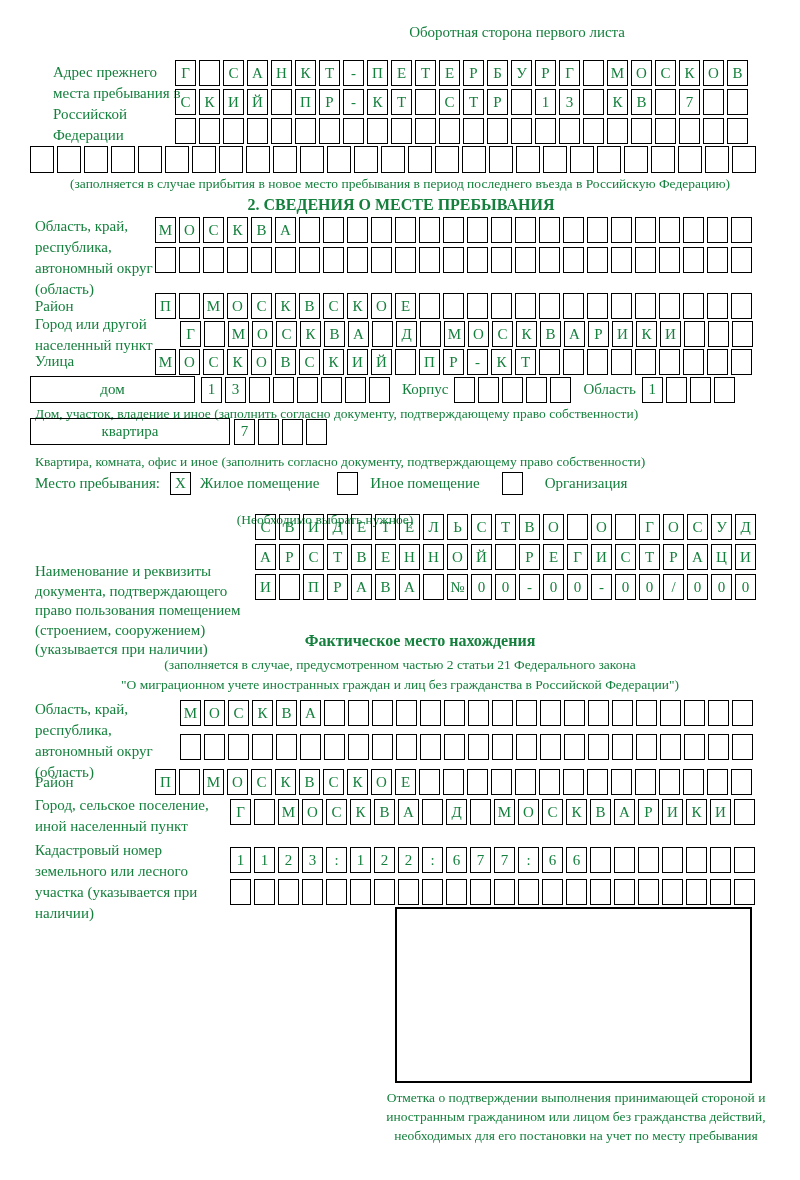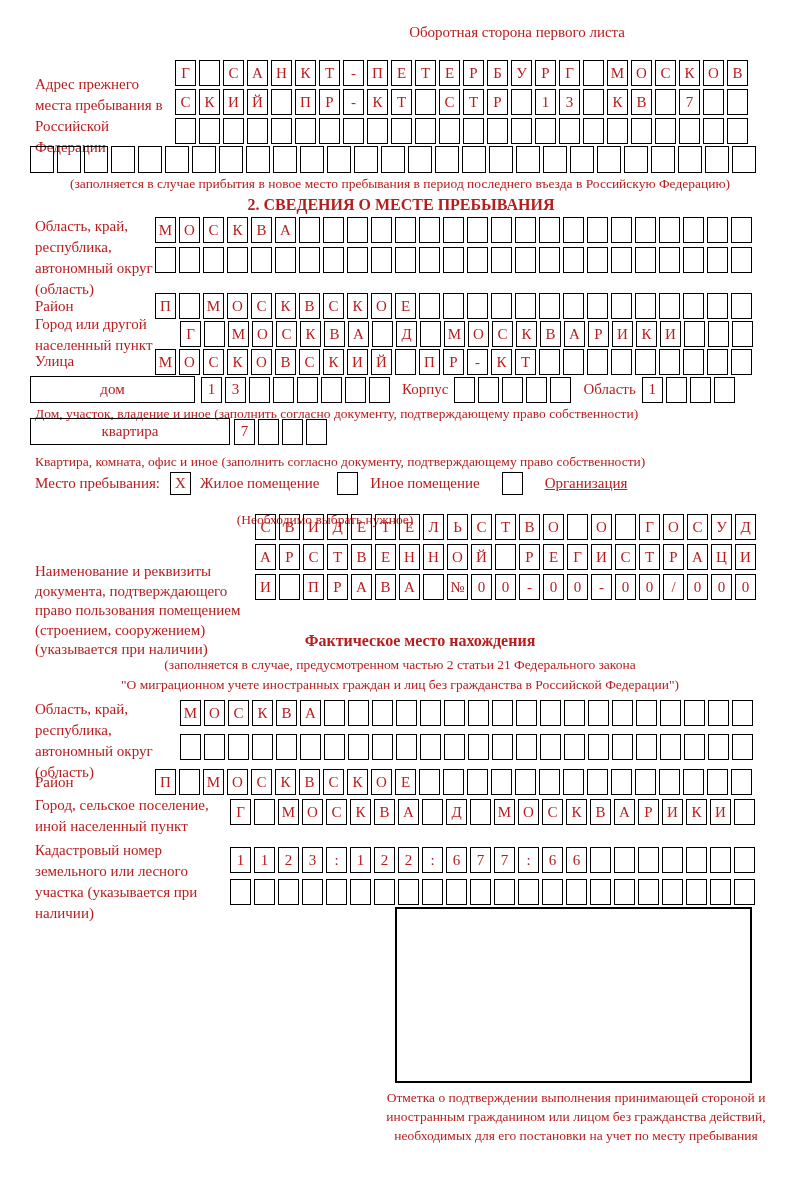--- a/index.html
+++ b/index.html
@@ -1,19 +1,19 @@
 <!DOCTYPE html>
 <html><head>
 <meta charset="utf-8">
 <style>
   * { margin:0; padding:0; box-sizing:border-box; }
   html,body { background:#fff; }
   .page {
     position:relative; width:685px; height:1180px; background:#ffffff;
-    font-family:"Liberation Serif", serif; color:#b91c1c;
+    font-family:"Liberation Serif", serif; color:#15803d;
   }
   .abs { position:absolute; }
   .hdr { font-size:15px; }
   .lbl { font-size:15px; line-height:21px; }
   .note { font-size:13.5px; text-align:center; }
   .sect-title { font-size:16px; font-weight:bold; text-align:center; }
   .cellrow { display:flex; gap:3px; }
   .cell {
     width:21px; height:26px; border:1.6px solid #000; flex:0 0 auto;
     display:flex; align-items:center; justify-content:center;
@@ -31,21 +31,21 @@
   .stamp-box { border:2px solid #000; background:#fff; }
   .rowline { display:flex; align-items:center; }
 </style>
 </head>
 <body>
 
 <div class="page">
 
   <div class="abs hdr" style="top:24px; right:60px;">Оборотная сторона первого листа</div>
 
-  <div class="abs lbl" style="top:62px; left:35px; width:138px;margin-top:12px;">Адрес прежнего места пребывания в Российской Федерации</div>
+  <div class="abs lbl" style="top:62px; left:53px; width:138px;">Адрес прежнего места пребывания в Российской Федерации</div>
   <div class="abs cellrow" style="top:60px; left:175px;">
       <span class="cell">Г</span>
       <span class="cell"></span>
       <span class="cell">С</span>
       <span class="cell">А</span>
       <span class="cell">Н</span>
       <span class="cell">К</span>
       <span class="cell">Т</span>
       <span class="cell">-</span>
       <span class="cell">П</span>
@@ -333,21 +333,21 @@
   </div>
   <div class="abs note" style="top:454px; left:35px; text-align:left;">Квартира, комната, офис и иное (заполнить согласно документу, подтверждающему право собственности)</div>
 
   <div class="abs rowline" style="top:472px; left:35px; width:730px;">
     <span class="lbl">Место пребывания:</span>
     <span class="chk" style="margin-left:10px;">X</span>
     <span class="lbl" style="margin-left:9px;">Жилое помещение</span>
     <span class="chk" style="margin-left:18px;"> </span>
     <span class="lbl" style="margin-left:12px;">Иное помещение</span>
     <span class="chk" style="margin-left:22px;"> </span>
-    <span class="lbl" style="margin-left:22px;text-decoration:underline;">Организация</span>
+    <span class="lbl" style="margin-left:22px;">Организация</span>
   </div>
   <div class="abs note" style="top:496px; left:170px; width:310px;margin-top:16px;">(Необходимо выбрать нужное)</div>
 
   <div class="abs lbl" style="top:514px; left:35px; width:215px; line-height:19.5px;margin-top:48px;">Наименование и реквизиты документа, подтверждающего право пользования помещением (строением, сооружением) (указывается при наличии)</div>
   <div class="abs cellrow" style="top:514px; left:255px;">
       <span class="cell">С</span>
       <span class="cell">В</span>
       <span class="cell">И</span>
       <span class="cell">Д</span>
       <span class="cell">Е</span>

